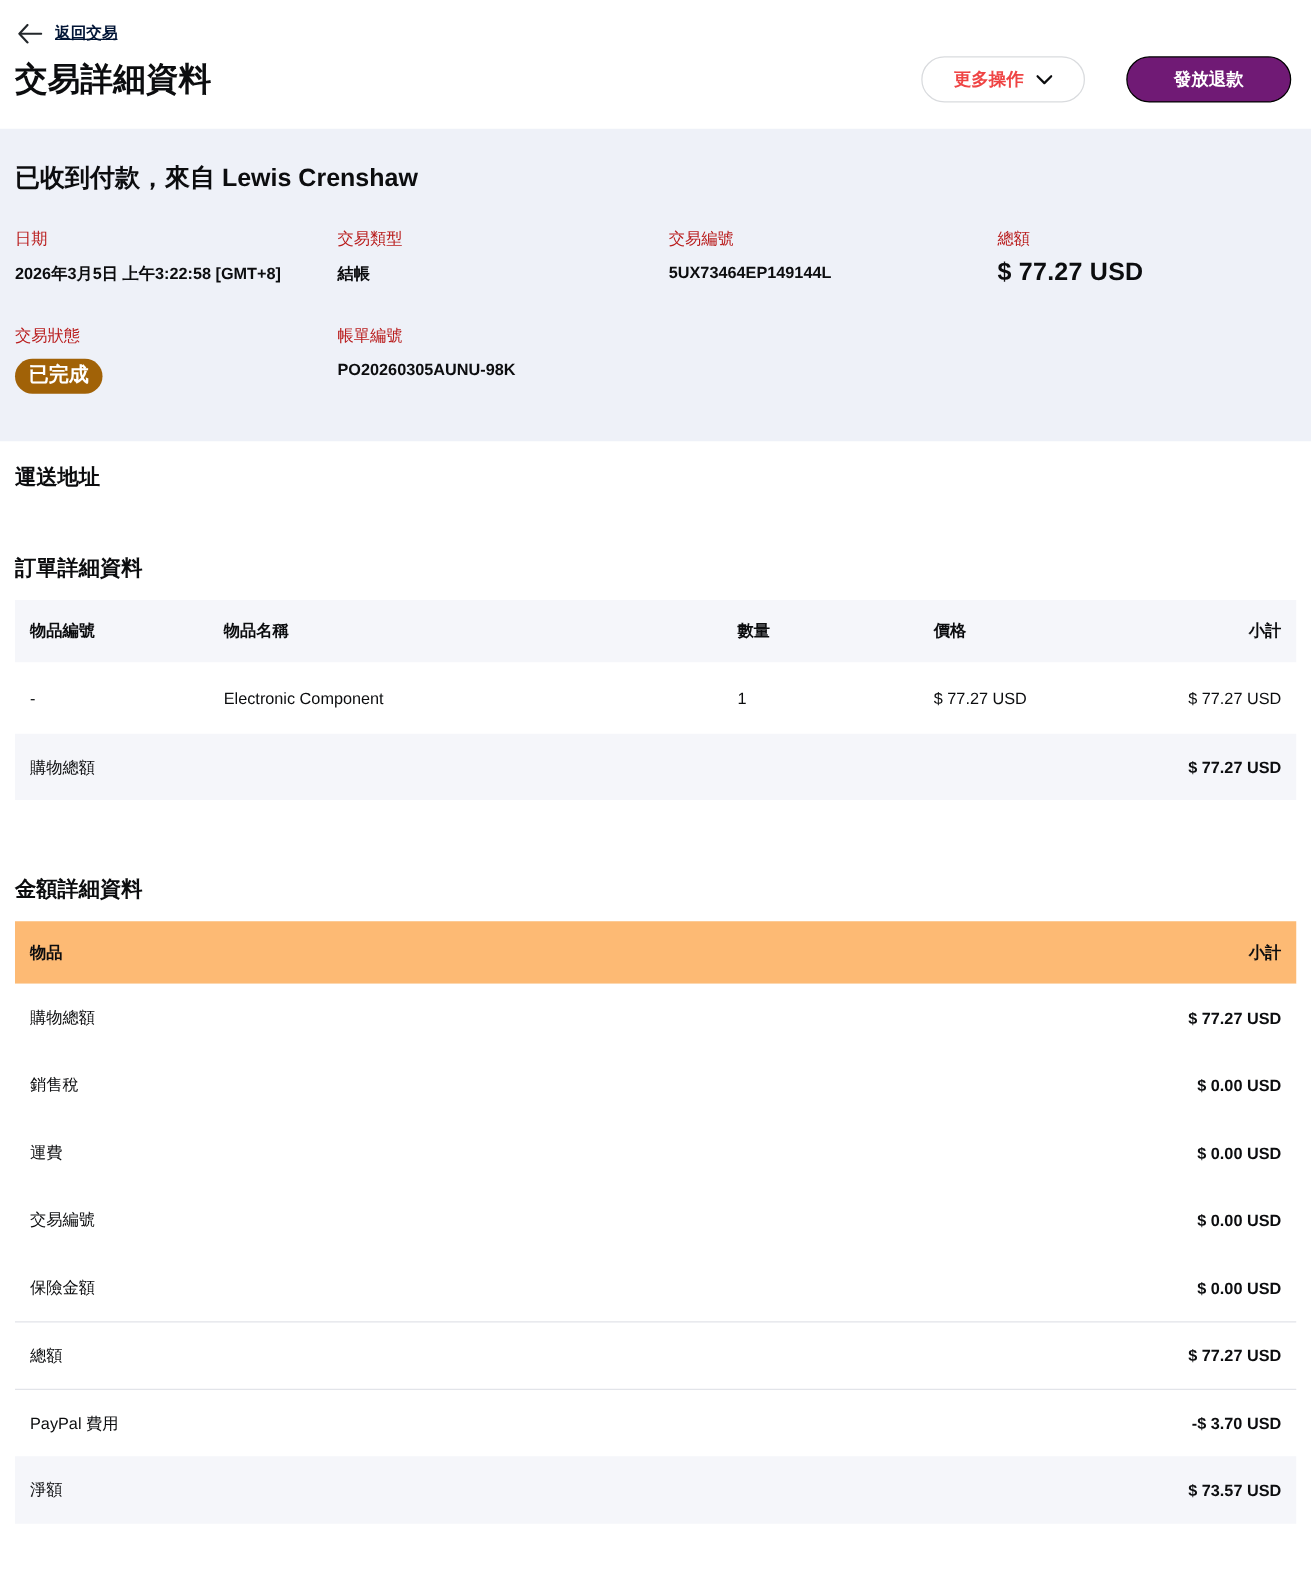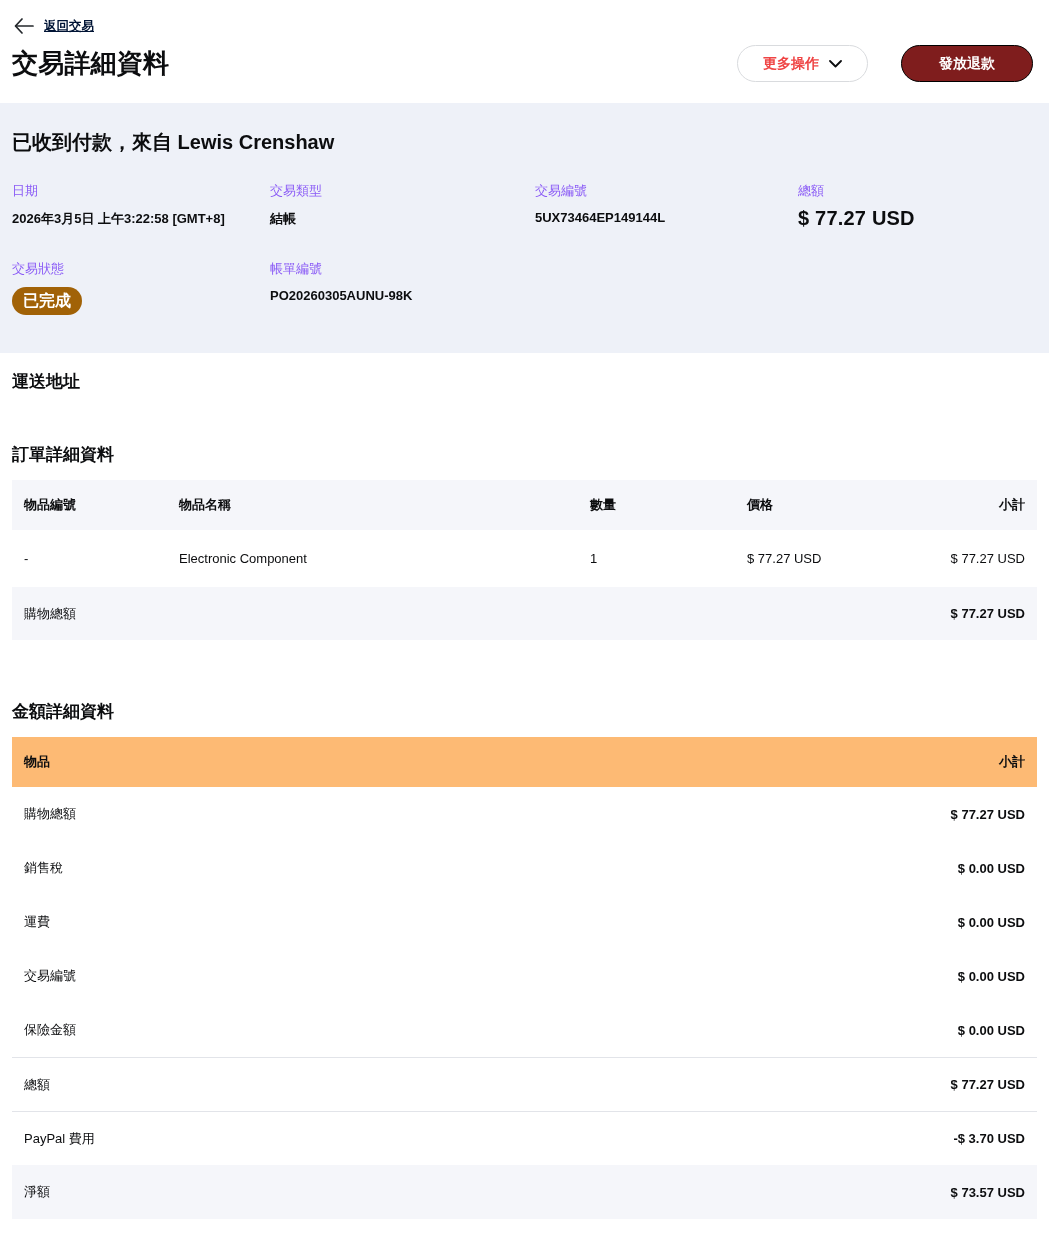--- a/index.html
+++ b/index.html
@@ -8,21 +8,21 @@
     width: 1049px;
     min-height: 1257px;
     font-family: "Liberation Sans", "DejaVu Sans", sans-serif;
     color: #0c0d0f;
     -webkit-font-smoothing: antialiased;
   }
   .container { width: 100%; }
 
   
   .back-row {
-    display: flex; align-items: flex-start; gap: 10px;
+    display: flex; align-items: flex-end; gap: 10px;
     padding: 18px 30px 0 14px;
   }
   .back-arrow { display: inline-flex; align-items: center; cursor: pointer; }
   .back-link {
     font-size: 12.5px; font-weight: 600; color: #001435;
     text-decoration: underline; cursor: pointer;
   }
   .header-row {
     display: flex; align-items: center; justify-content: space-between;
     padding: 10px 16px 0 12px;
@@ -32,37 +32,37 @@
   .btn {
     height: 37px; border-radius: 20px; font-size: 14px; font-weight: 600;
     display: inline-flex; align-items: center; justify-content: center;
     cursor: pointer; font-family: inherit;
   }
   .btn-outline {
     background: #ffffff; border: 1px solid #d9dbde; color: #ef4444;
     padding: 0 24px; gap: 10px; min-width: 131px;
   }
   .btn-solid {
-    background: #7f1d1d; border: 1px solid #000000; color: #ffffff;
+    background: #701a75; border: 1px solid #000000; color: #ffffff;
     padding: 0 34px; min-width: 132px;
   }
 
   
   .summary-panel {
     margin-top: 21px; background: #eef1f8;
     padding: 26px 12px 38px 12px;
   }
   .summary-heading { font-size: 20px; font-weight: 600; }
   .field-grid {
     display: grid;
     grid-template-columns: 258px 265px 263px 1fr;
     margin-top: 26px; column-gap: 0;
   }
   .field-grid.second { margin-top: 30px; }
-  .field-label { font-size: 13px; color: #8b5cf6; font-weight: 400; }
+  .field-label { font-size: 13px; color: #b91c1c; font-weight: 400; }
   .field-value { margin-top: 10px; font-size: 13px; font-weight: 600; color: #0c0d0f; }
   .field-value.big { font-size: 20px; font-weight: 700; margin-top: 7px; letter-spacing: 0.2px; }
   .status-badge {
     display: inline-block; margin-top: 9px;
     background: #a16207; color: #ffffff;
     font-size: 16px; font-weight: 700;
     padding: 6px 11px; border-radius: 14px; line-height: 1;
   }
 
   

